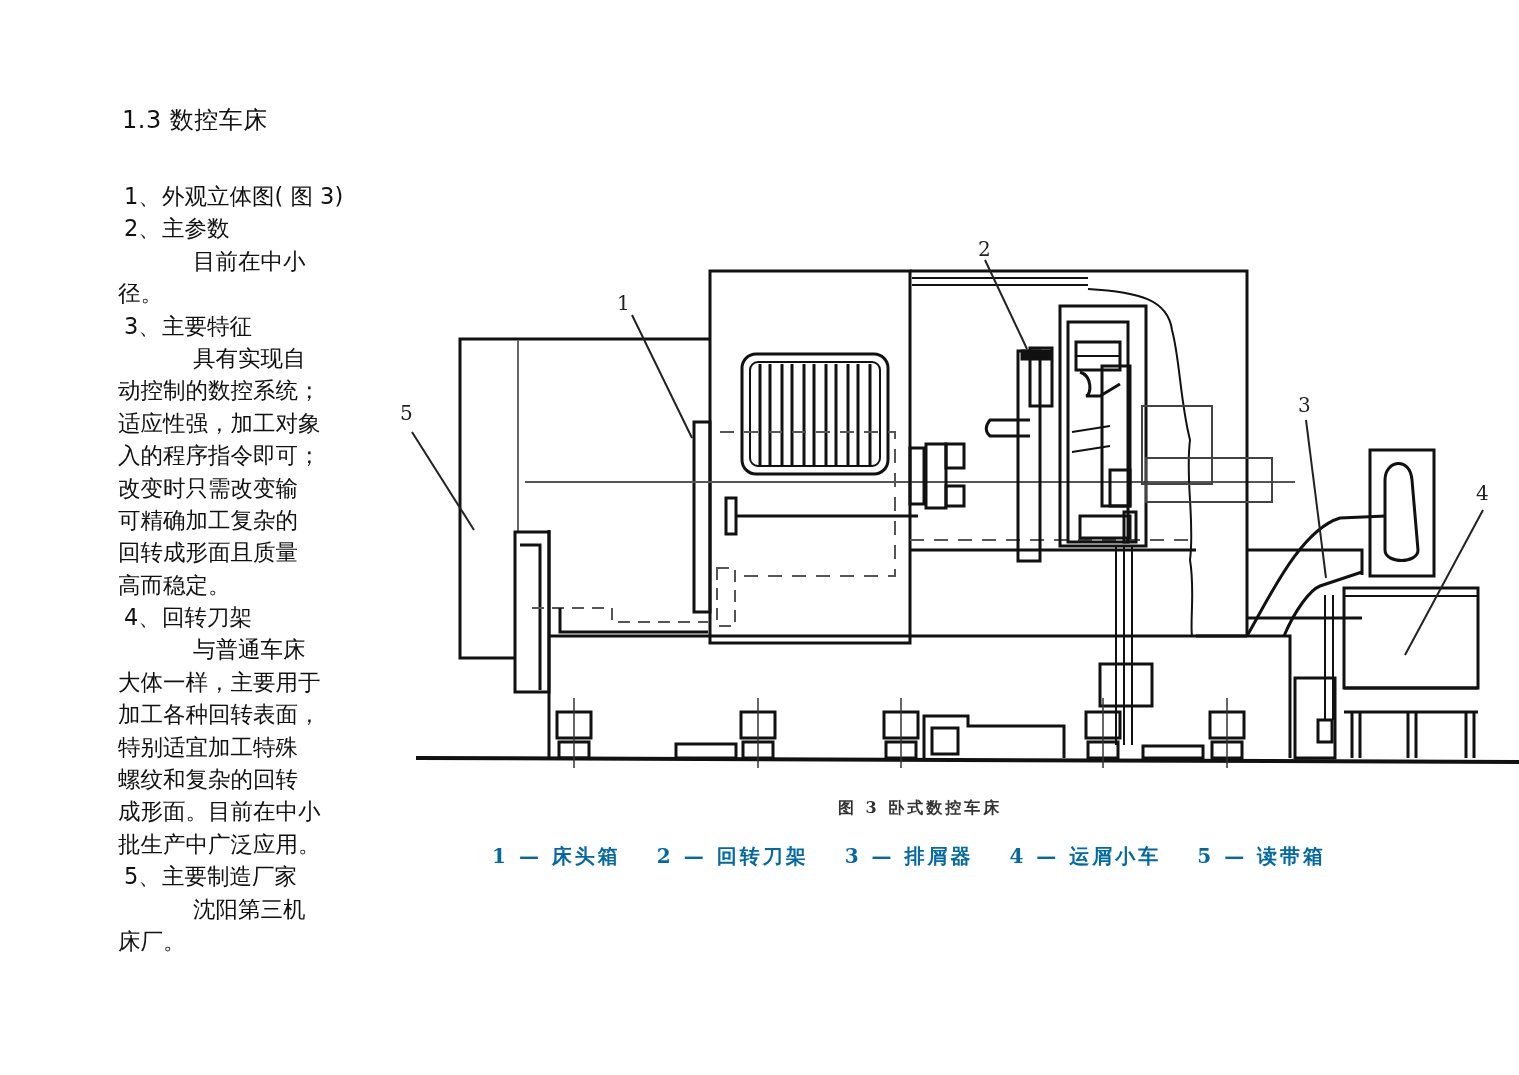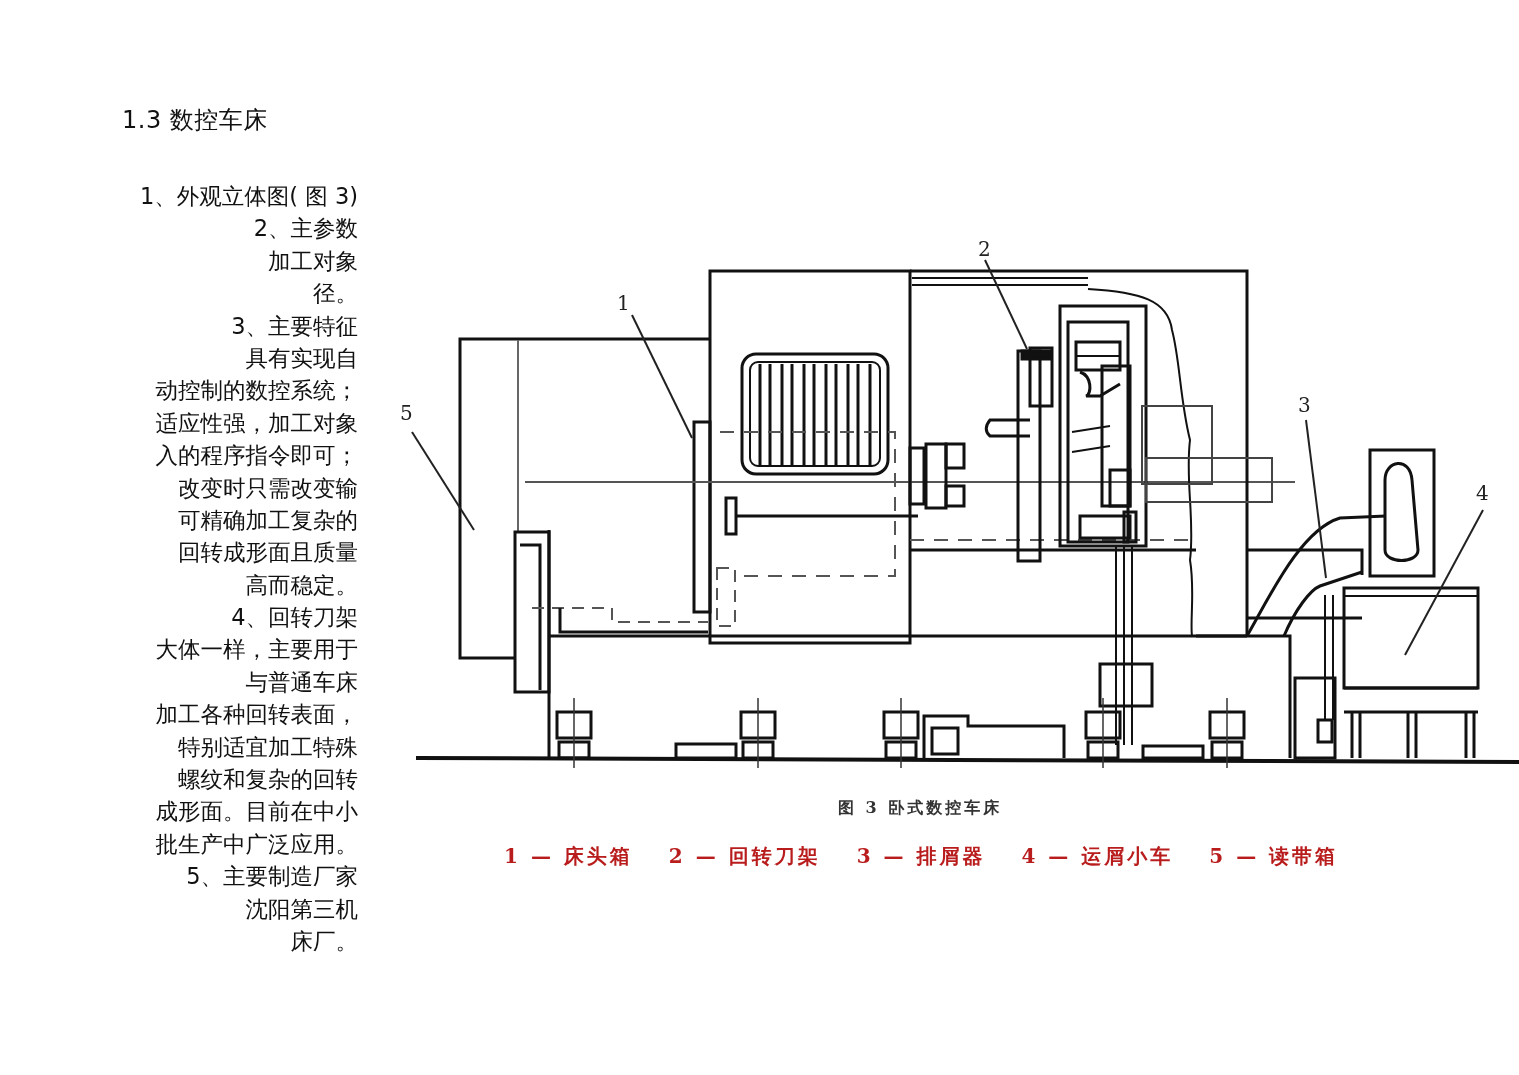--- a/index.html
+++ b/index.html
@@ -1,53 +1,53 @@
 <!DOCTYPE html>
 <html><head>
   <meta charset="utf-8">
   <style>
     html, body { margin:0; padding:0; background:#ffffff; }
     body { width:1519px; height:1075px; position:relative; overflow:hidden;
            font-family:"DejaVu Sans", "Liberation Sans", sans-serif; color:#111; }
     .section-title { position:absolute; left:122px; top:104px; font-size:24px; letter-spacing:0.5px; }
     .body-col { position:absolute; left:118px; top:180px; width:240px; font-size:22.5px; line-height:32.4px; }
-    .body-col .line { white-space:nowrap; height:32.4px;text-align:right; }
+    .body-col .line { white-space:nowrap; height:32.4px; }
     .indent { padding-left:75px; }
     .num { display:inline-block; width:38px; padding-left:6px; }
     .figure { position:absolute; left:400px; top:225px; width:1119px; height:560px; }
     .figure svg { width:100%; height:100%; display:block; }
     .caption { position:absolute; top:798px; left:838px; font-family:"DejaVu Serif","Liberation Serif",serif;
                font-size:16px; font-weight:bold; color:#333; letter-spacing:3px; }
-    .legend { position:absolute; top:843px; left:504px; font-family:"DejaVu Serif","Liberation Serif",serif;
-              font-size:20px; font-weight:bold; color:#b91c1c; letter-spacing:3px; white-space:nowrap; }
+    .legend { position:absolute; top:843px; left:492px; font-family:"DejaVu Serif","Liberation Serif",serif;
+              font-size:20px; font-weight:bold; color:#0369a1; letter-spacing:3px; white-space:nowrap; }
     .legend span { margin-right:26px; }
     .lbl { font-family:"DejaVu Serif","Liberation Serif",serif; font-size:20px; fill:#222; }
   </style>
 </head>
 <body>
 
 <div class="section-title">1.3 数控车床</div>
 
 <div class="body-col">
   <div class="line"><span class="num">1、</span><span>外观立体图( 图 3)</span></div>
   <div class="line"><span class="num">2、</span><span>主参数</span></div>
-  <div class="line indent">加工对象</div>
+  <div class="line indent">目前在中小</div>
   <div class="line">径。</div>
   <div class="line"><span class="num">3、</span><span>主要特征</span></div>
   <div class="line indent">具有实现自</div>
   <div class="line">动控制的数控系统；</div>
   <div class="line">适应性强，加工对象</div>
   <div class="line">入的程序指令即可；</div>
   <div class="line">改变时只需改变输</div>
   <div class="line">可精确加工复杂的</div>
   <div class="line">回转成形面且质量</div>
   <div class="line">高而稳定。</div>
   <div class="line"><span class="num">4、</span><span>回转刀架</span></div>
+  <div class="line indent">与普通车床</div>
   <div class="line">大体一样，主要用于</div>
-  <div class="line indent">与普通车床</div>
   <div class="line">加工各种回转表面，</div>
   <div class="line">特别适宜加工特殊</div>
   <div class="line">螺纹和复杂的回转</div>
   <div class="line">成形面。目前在中小</div>
   <div class="line">批生产中广泛应用。</div>
   <div class="line"><span class="num">5、</span><span>主要制造厂家</span></div>
   <div class="line indent">沈阳第三机</div>
   <div class="line">床厂。</div>
 </div>
 

